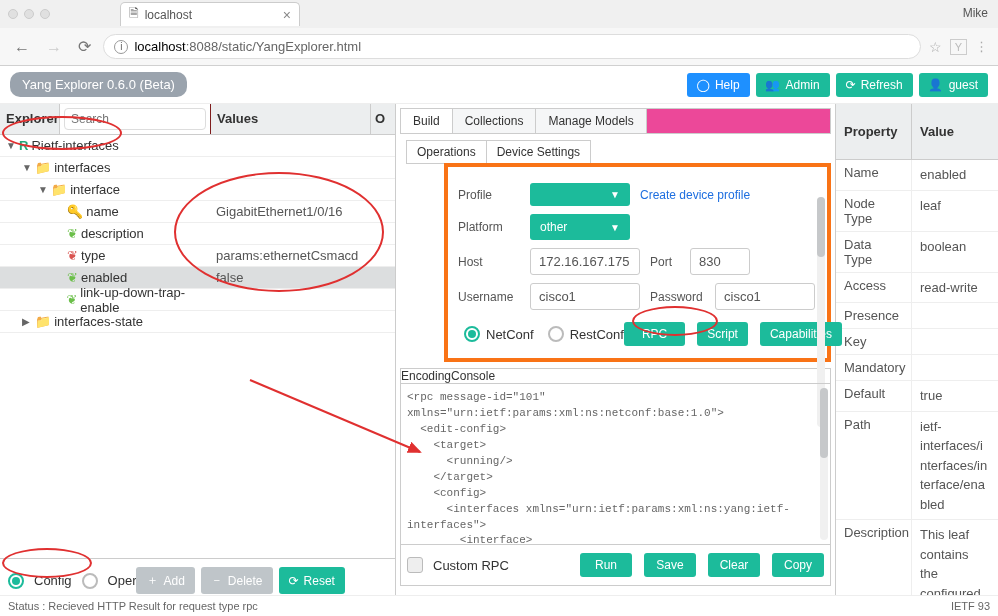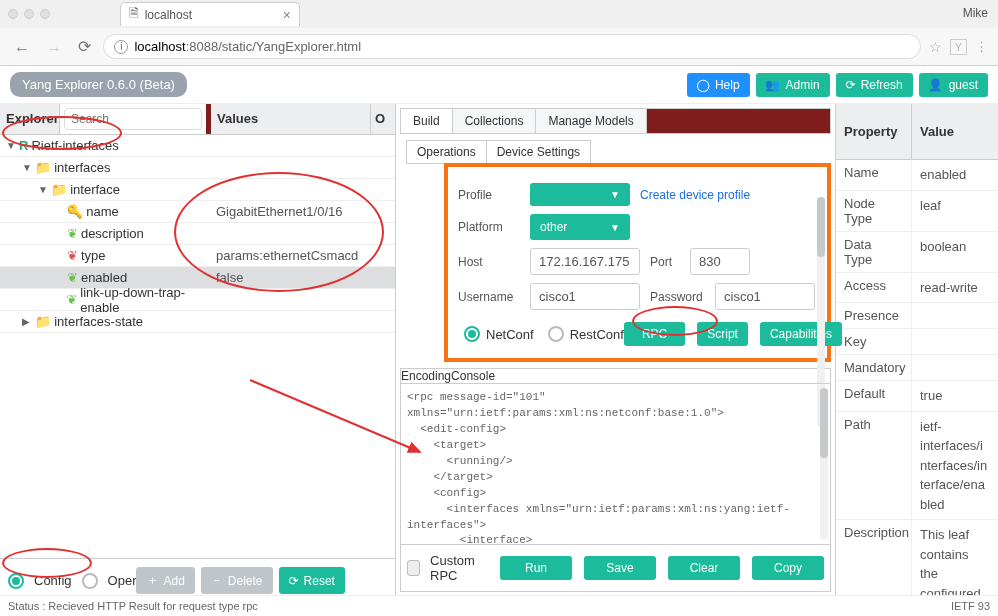--- a/index.html
+++ b/index.html
@@ -30,21 +30,21 @@
 .btn-blue { background: #1e90ff; }
 .btn-teal { background: #1cbb9b; }
 
 
 .main { display: flex; height: 498px; }
 
 
 .explorer { width: 396px; display: flex; flex-direction: column; border-right: 1px solid #ccc; position: relative; }
 .exp-header { display: flex; border-bottom: 1px solid #ccc; }
 .exp-title { width: 60px; background: #eceeef; padding: 7px 6px; font-weight: bold; border-right: 1px solid #ccc; }
-.exp-search { flex: 1; padding: 4px; border-right: 5px solid #7f1d1d; position: relative; }
+.exp-search { flex: 1; padding: 4px; border-right: 1px solid #7f1d1d; position: relative; }
 .exp-search input { width: 100%; border: 1px solid #ddd; border-radius: 4px; padding: 3px 6px; font-size: 12px; color: #aaa; }
 .exp-values { width: 160px; background: #eceeef; padding: 7px 6px; font-weight: bold; border-right: 1px solid #ccc; }
 .exp-op { width: 24px; background: #eceeef; padding: 7px 4px; font-weight: bold; }
 .tree { flex: 1; overflow: auto; font-size: 13px; }
 .tree-row { display: flex; align-items: center; height: 22px; border-bottom: 1px solid #eee; }
 .tree-row.selected { background: #dcdedf; }
 .tree-name { display: flex; align-items: center; gap: 3px; }
 .tree-name .tw { color: #666; font-size: 10px; width: 10px; display: inline-block; }
 .folder { color: #f5b942; }
 .key { color: #999; transform: scaleX(-1); }
@@ -53,21 +53,21 @@
 .exp-footer { border-top: 1px solid #ccc; padding: 8px; display: flex; align-items: center; background: #fff; }
 .radio-group { display: flex; gap: 10px; align-items: center; }
 .radio { width: 16px; height: 16px; border: 2px solid #1cbb9b; border-radius: 50%; display: inline-flex; align-items: center; justify-content: center; }
 .radio.on::after { content: ""; width: 8px; height: 8px; background: #1cbb9b; border-radius: 50%; }
 .radio.off { border-color: #bbb; }
 .footer-btns { display: flex; gap: 6px; }
 .btn-gray { background: #bfc5c9; }
 
 
 .middle { width: 440px; display: flex; flex-direction: column; border-right: 1px solid #ccc; position: relative; padding: 4px; }
-.tabs { display: flex; border: 1px solid #ccc; background: #7f1d1d; font-size: 12px; }
+.tabs { display: flex; border: 1px solid #ccc; background: #ec4899; font-size: 12px; }
 .tabs .tabh { padding: 5px 12px; border-right: 1px solid #ccc; background: #f5f6f7; cursor: pointer; }
 .tabs .tabh.active { background: #fff; }
 .subtabs { display: inline-flex; border: 1px solid #ccc; font-size: 12px; margin: 6px 0 0 6px; }
 .subtabs .tabh { padding: 4px 10px; border-right: 1px solid #ccc; }
 .subtabs .tabh:last-child { border-right: none; }
 .form-area { border: 4px solid #f97316; margin-top: -1px; padding: 8px 10px; position: relative; margin-left: 44px; }
 .form-row { display: flex; align-items: center; gap: 10px; margin: 8px 0; }
 .form-row label { width: 62px; color: #555; font-size: 12px; }
 .select-teal { background: #1cbb9b; color: #fff; border: none; border-radius: 3px; padding: 6px 10px; width: 100px; display: flex; align-items: center; justify-content: space-between; font-size: 12px; }
 .select-teal .caret { font-size: 10px; }
@@ -77,21 +77,21 @@
 .proto-left { display: flex; gap: 14px; align-items: center; }
 .scrollbar { position: absolute; right: 2px; top: 30px; width: 8px; height: 230px; background: #f0f0f0; border-radius: 4px; }
 .scrollbar .thumb { background: #c6c8ca; border-radius: 4px; width: 100%; height: 60px; position: absolute; top: 0; }
 .subtabs2 { display: inline-flex; border: 1px solid #ccc; font-size: 12px; margin-top: 6px; }
 .console { border: 1px solid #ccc; margin-top: -1px; padding: 6px; font-family: "Courier New", monospace; font-size: 11px; color: #666; line-height: 1.45; white-space: pre; overflow: hidden; height: 162px; position: relative; }
 .console .cscroll { position: absolute; right: 2px; top: 4px; width: 8px; bottom: 4px; background: #f0f0f0; border-radius: 4px; }
 .console .cscroll .thumb { background: #c6c8ca; border-radius: 4px; width: 100%; height: 70px; }
 .bottom-row { display: flex; align-items: center; gap: 10px; padding: 8px 6px; border: 1px solid #ccc; border-top: none; }
 .chk { width: 16px; height: 16px; border: 1px solid #bbb; border-radius: 3px; background: #eee; }
 .run-btns { display: flex; gap: 12px; flex: 1; justify-content: flex-end; }
-.run-btns .btn { width: 72px; justify-content: center; }
+.run-btns .btn { width: 52px; justify-content: center; }
 
 
 .rightp { flex: 1; display: flex; flex-direction: column; }
 .prop-head { display: flex; background: #eceeef; border-bottom: 1px solid #ccc; }
 .prop-head div { padding: 20px 8px; font-weight: bold; }
 .prop-head .pn { width: 76px; border-right: 1px solid #ccc; }
 .prop-body { flex: 1; overflow: auto; }
 .prow { display: flex; border-bottom: 1px solid #eee; }
 .prow .pn { width: 76px; padding: 5px 8px; color: #555; border-right: 1px solid #eee; }
 .prow .pv { flex: 1; padding: 5px 8px; color: #555; line-height: 1.5; word-break: break-word; }

